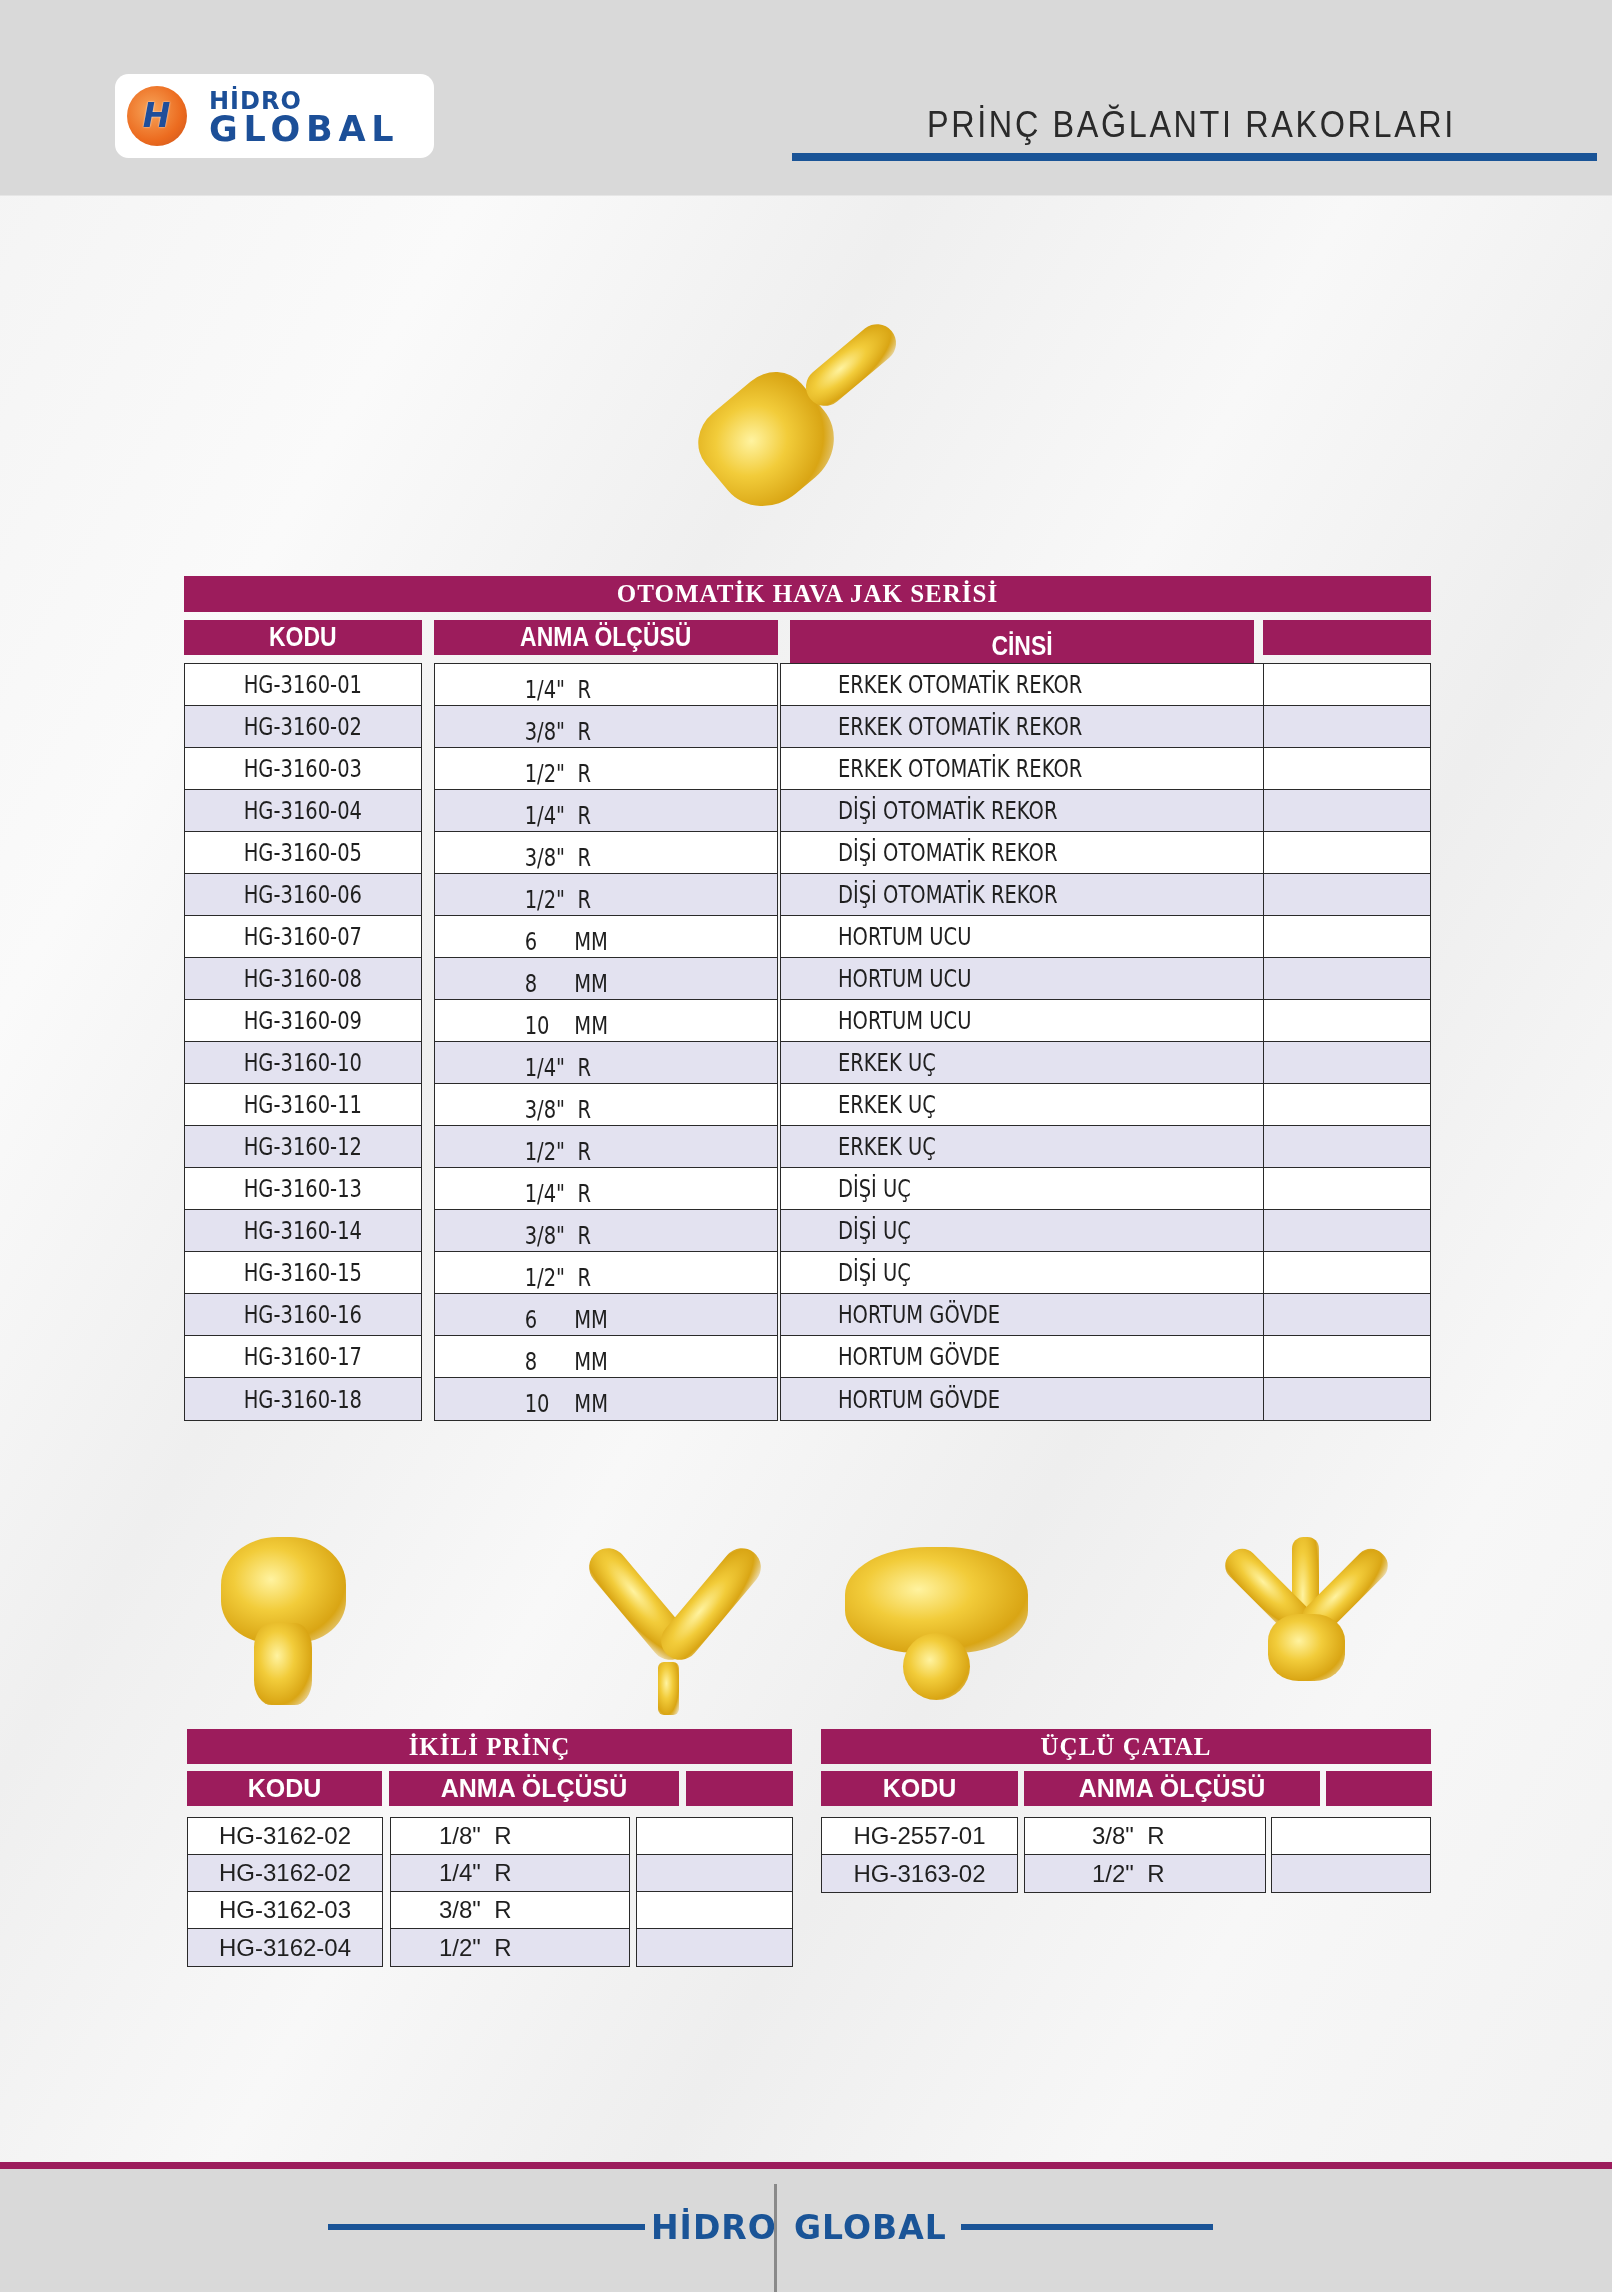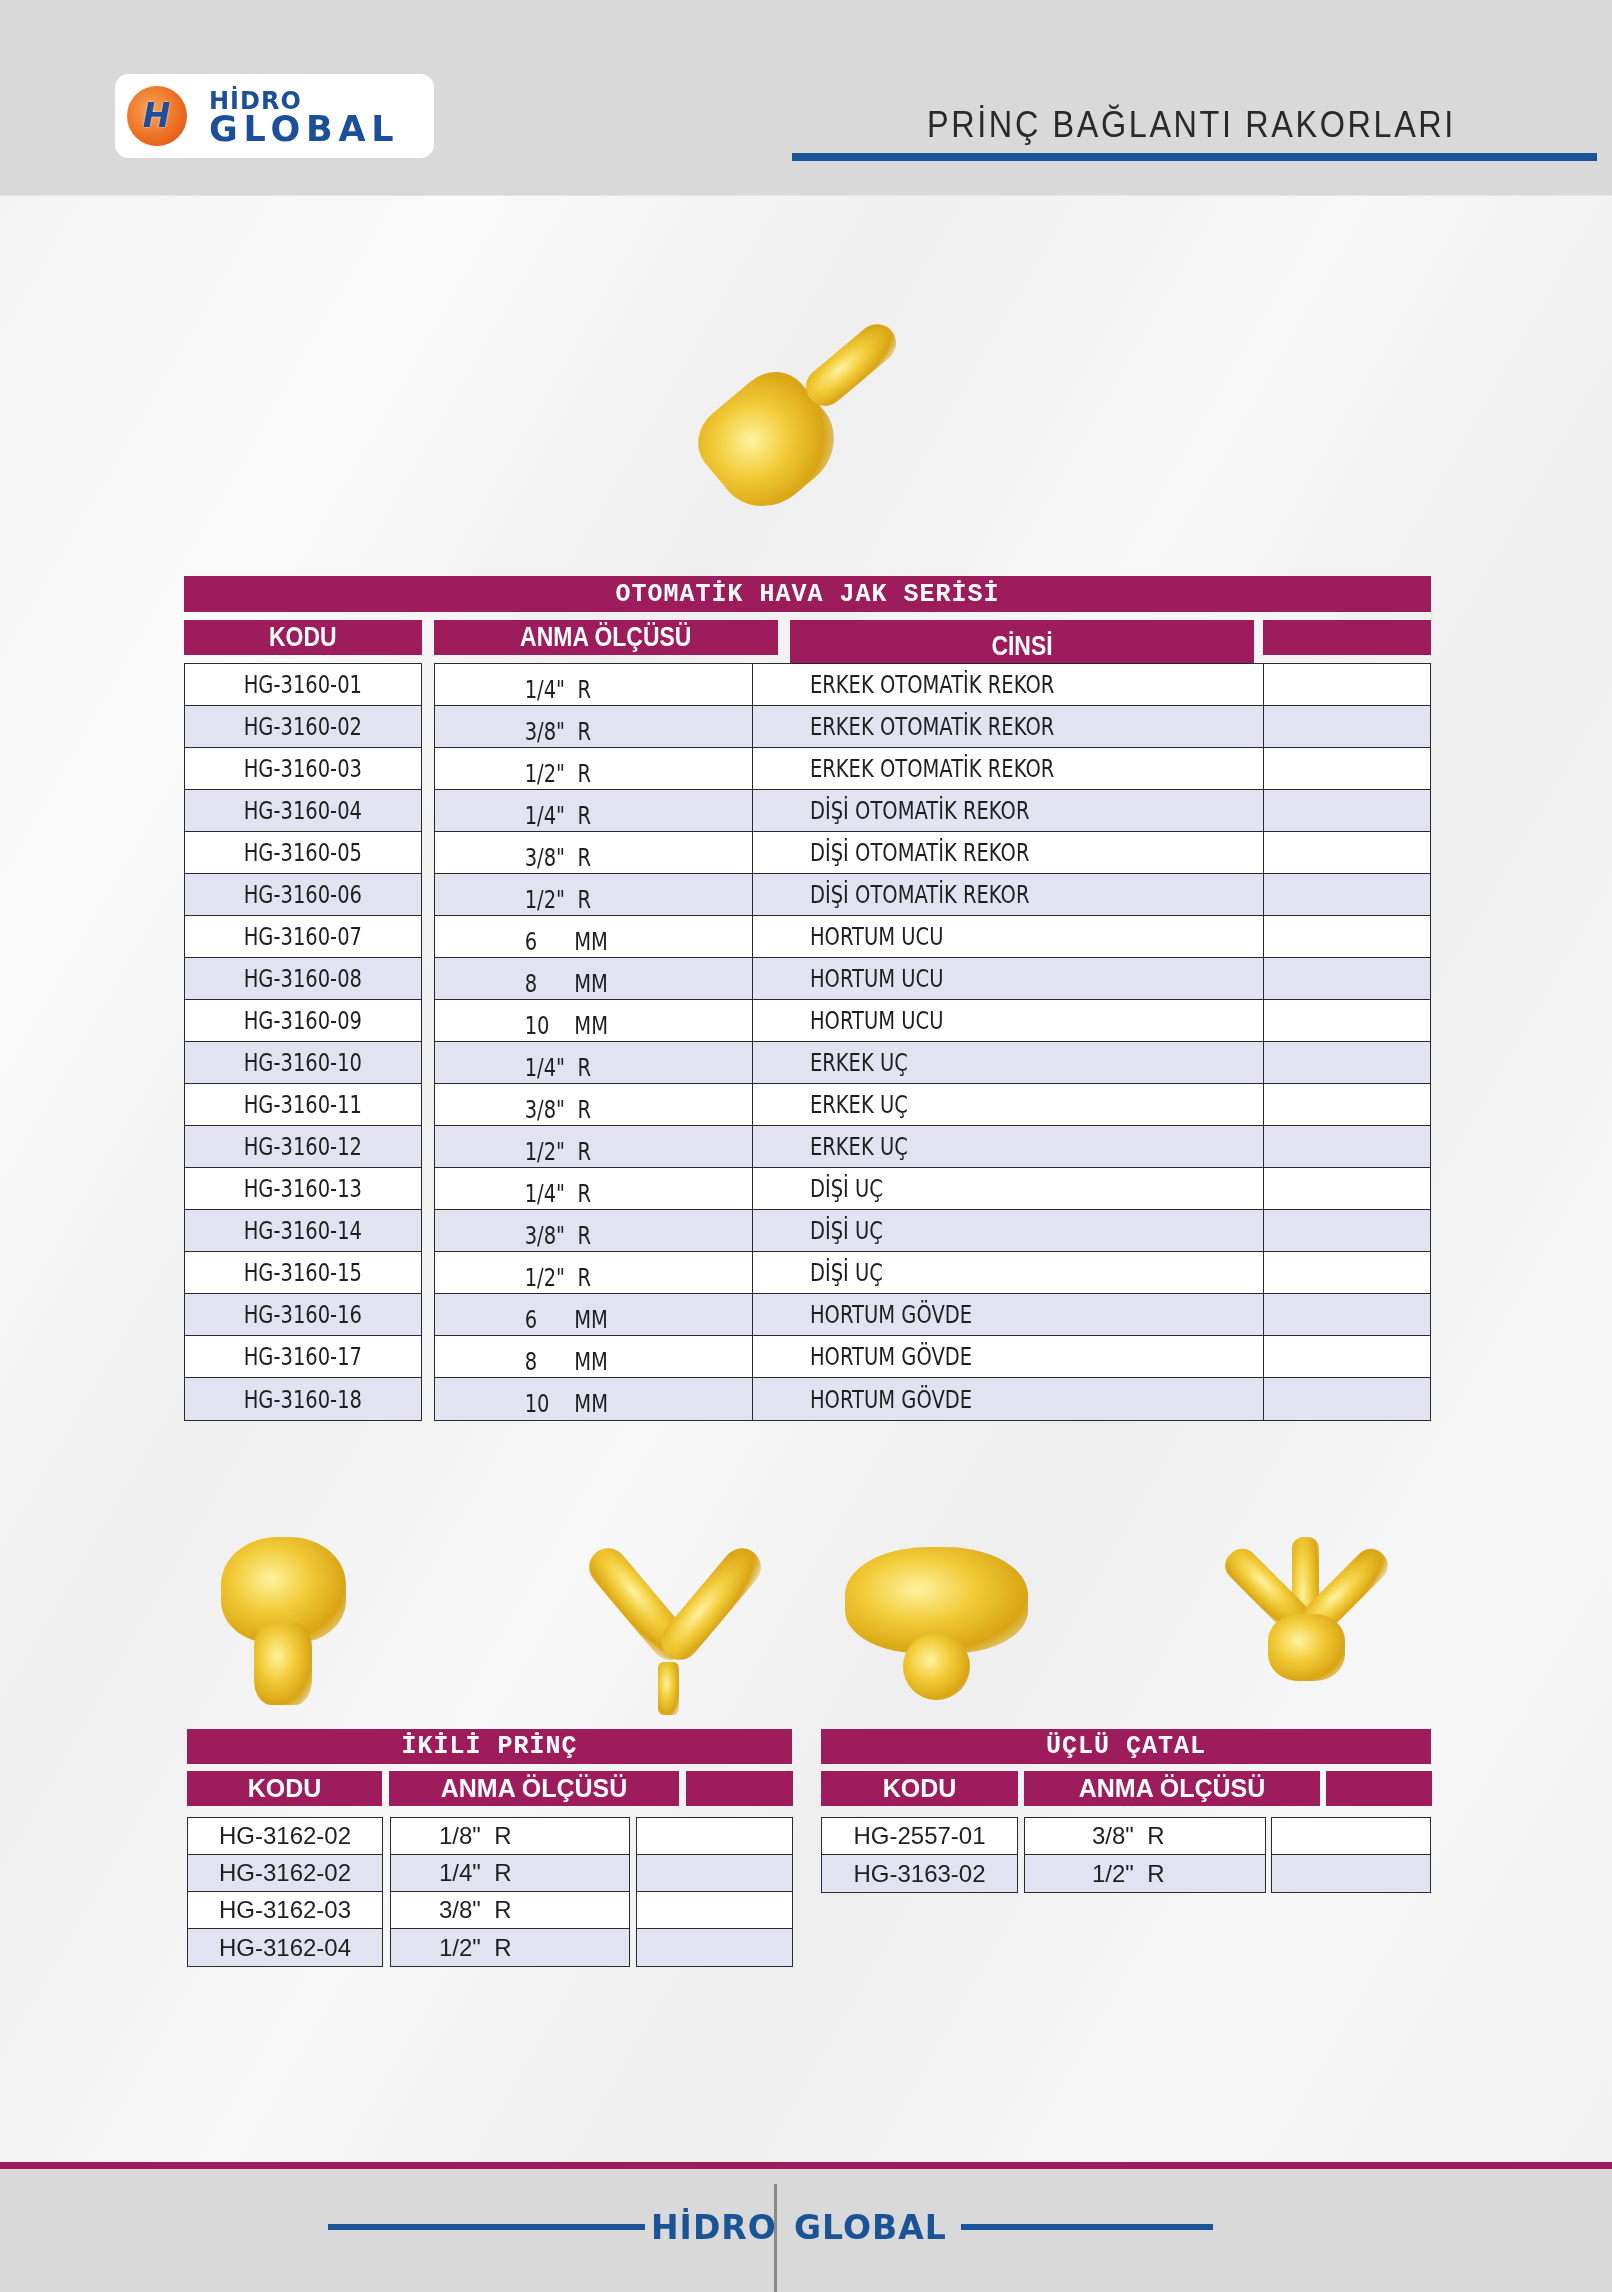--- a/index.html
+++ b/index.html
@@ -56,21 +56,21 @@
     border-radius: 30% 30% 40% 40%;
     background: radial-gradient(ellipse at 40% 40%, #fff3a0 0%, #f2cc3a 35%, #d9a514 70%, rgba(200,150,20,0) 100%);
   }
 
   
   .bar {
     position: absolute; background: #9c1c5c; color: #ffffff;
     font-weight: bold; text-align: center;
     display: flex; align-items: center; justify-content: center;
   }
-  .bar.title { font-size: 25px; letter-spacing: 1px; font-family: Liberation Mono, monospace; }
+  .bar.title { font-size: 25px; letter-spacing: 1px; font-family: Liberation Serif, serif; }
   .bar.colhead { font-size: 27px; font-family: "Liberation Sans", sans-serif; }
   .bar.colhead.narrow span { display: inline-block; transform: scaleX(0.85); }
   .col {
     position: absolute; border: 1.9px solid #2a2a2a; background: #ffffff;
   }
   .cell {
     border-bottom: 1.9px solid #2a2a2a;
     display: flex; align-items: center;
     color: #1f1f1f;
     overflow: hidden; white-space: nowrap;
@@ -237,21 +237,21 @@
       <span class="size-span" style="white-space:pre">6      MM</span>
     </div>
   <div class="cell main-cell">
       <span class="size-span" style="white-space:pre">8      MM</span>
     </div>
   <div class="cell main-cell alt">
       <span class="size-span" style="white-space:pre">10    MM</span>
     </div>
 </div>
 
-<div class="col" style="left:752px;top:663px;width:544px;">
+<div class="col" style="left:780px;top:663px;width:544px;">
   <div class="cell main-cell">
       <span class="type-span">ERKEK OTOMATİK REKOR</span>
     </div>
   <div class="cell main-cell alt">
       <span class="type-span">ERKEK OTOMATİK REKOR</span>
     </div>
   <div class="cell main-cell">
       <span class="type-span">ERKEK OTOMATİK REKOR</span>
     </div>
   <div class="cell main-cell alt">

